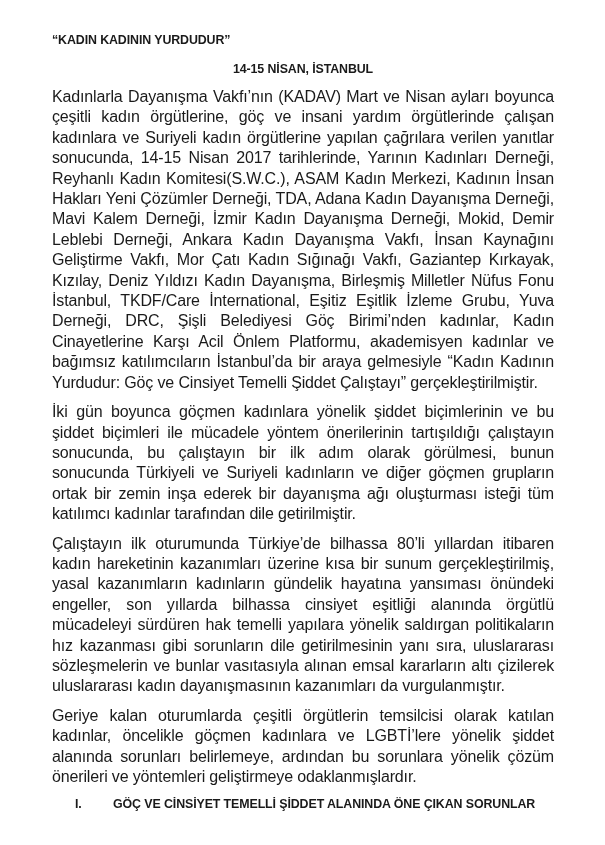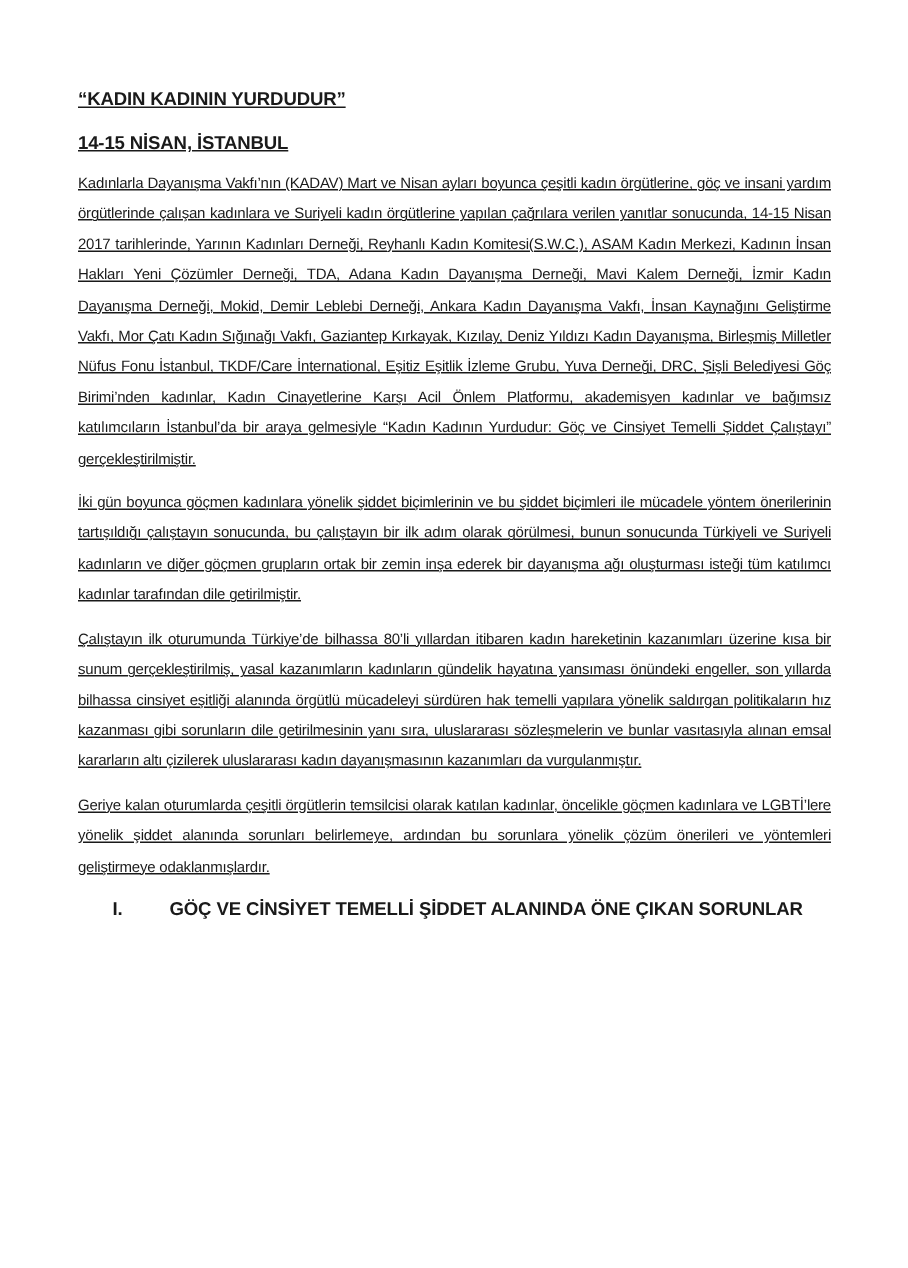--- a/index.html
+++ b/index.html
@@ -1,44 +1,44 @@
 <!DOCTYPE html>
 <html><head>
 <meta charset="utf-8">
 <style>
   html, body { margin: 0; padding: 0; background: #ffffff; }
   body { width: 605px; height: 845px; overflow: hidden; position: relative; }
   .page {
     position: absolute; left: 0; top: 0; width: 605px; height: 845px; background: #fff;
     font-family: "Liberation Sans", "DejaVu Sans", sans-serif; color: #1a1a1a;
   }
-  .content { position: absolute; left: 52px; top: 58px; width: 502px; text-decoration: underline; }
+  .content { position: absolute; left: 52px; top: 32px; width: 502px; }
   .title {
     font-weight: bold; font-size: 12.4px; line-height: 16px; margin: 0 0 13px 0;
     letter-spacing: -0.1px;
   }
   .title.first { margin-top: 0; }
   .para {
-    font-size: 10px; line-height: 20.4px; text-align: justify; margin: 0 0 9px 0;
+    font-size: 16px; line-height: 20.4px; text-align: justify; margin: 0 0 9px 0;
     letter-spacing: -0.15px; hyphens: none;
   }
   .section-heading {
     position: relative; font-weight: bold; font-size: 12.4px; line-height: 16px;
     margin-top: 8px; letter-spacing: -0.1px;
   }
   .section-num { position: absolute; left: 23px; top: 0; }
   .section-text { position: absolute; left: 61px; top: 0; white-space: nowrap; }
 </style>
 </head>
 <body>
 
 <div class="page">
   <div class="content">
     <div class="title first">“KADIN KADININ YURDUDUR”</div>
-    <div class="title" style="margin-bottom:10px;">14-15 NİSAN, İSTANBUL</div>
+    <div class="title" style="margin-bottom:10px;text-align:center;">14-15 NİSAN, İSTANBUL</div>
 
     <p class="para">Kadınlarla Dayanışma Vakfı’nın (KADAV) Mart ve Nisan ayları boyunca çeşitli kadın örgütlerine, göç ve insani yardım örgütlerinde çalışan kadınlara ve Suriyeli kadın örgütlerine yapılan çağrılara verilen yanıtlar sonucunda, 14-15 Nisan 2017 tarihlerinde, Yarının Kadınları Derneği, Reyhanlı Kadın Komitesi(S.W.C.), ASAM Kadın Merkezi, Kadının İnsan Hakları Yeni Çözümler Derneği, TDA, Adana Kadın Dayanışma Derneği, Mavi Kalem Derneği, İzmir Kadın Dayanışma Derneği, Mokid, Demir Leblebi Derneği, Ankara Kadın Dayanışma Vakfı, İnsan Kaynağını Geliştirme Vakfı, Mor Çatı Kadın Sığınağı Vakfı, Gaziantep Kırkayak, Kızılay, Deniz Yıldızı Kadın Dayanışma, Birleşmiş Milletler Nüfus Fonu İstanbul, TKDF/Care İnternational, Eşitiz Eşitlik İzleme Grubu, Yuva Derneği, DRC, Şişli Belediyesi Göç Birimi’nden kadınlar, Kadın Cinayetlerine Karşı Acil Önlem Platformu, akademisyen kadınlar ve bağımsız katılımcıların İstanbul’da bir araya gelmesiyle “Kadın Kadının Yurdudur: Göç ve Cinsiyet Temelli Şiddet Çalıştayı” gerçekleştirilmiştir.</p>
     <p class="para">İki gün boyunca göçmen kadınlara yönelik şiddet biçimlerinin ve bu şiddet biçimleri ile mücadele yöntem önerilerinin tartışıldığı çalıştayın sonucunda, bu çalıştayın bir ilk adım olarak görülmesi, bunun sonucunda Türkiyeli ve Suriyeli kadınların ve diğer göçmen grupların ortak bir zemin inşa ederek bir dayanışma ağı oluşturması isteği tüm katılımcı kadınlar tarafından dile getirilmiştir.</p>
     <p class="para">Çalıştayın ilk oturumunda Türkiye’de bilhassa 80’li yıllardan itibaren kadın hareketinin kazanımları üzerine kısa bir sunum gerçekleştirilmiş, yasal kazanımların kadınların gündelik hayatına yansıması önündeki engeller, son yıllarda bilhassa cinsiyet eşitliği alanında örgütlü mücadeleyi sürdüren hak temelli yapılara yönelik saldırgan politikaların hız kazanması gibi sorunların dile getirilmesinin yanı sıra, uluslararası sözleşmelerin ve bunlar vasıtasıyla alınan emsal kararların altı çizilerek uluslararası kadın dayanışmasının kazanımları da vurgulanmıştır.</p>
     <p class="para">Geriye kalan oturumlarda çeşitli örgütlerin temsilcisi olarak katılan kadınlar, öncelikle göçmen kadınlara ve LGBTİ’lere yönelik şiddet alanında sorunları belirlemeye, ardından bu sorunlara yönelik çözüm önerileri ve yöntemleri geliştirmeye odaklanmışlardır.</p>
 
     <div class="section-heading">
       <span class="section-num">I.</span>
       <span class="section-text">GÖÇ VE CİNSİYET TEMELLİ ŞİDDET ALANINDA ÖNE ÇIKAN SORUNLAR</span>
     </div>

